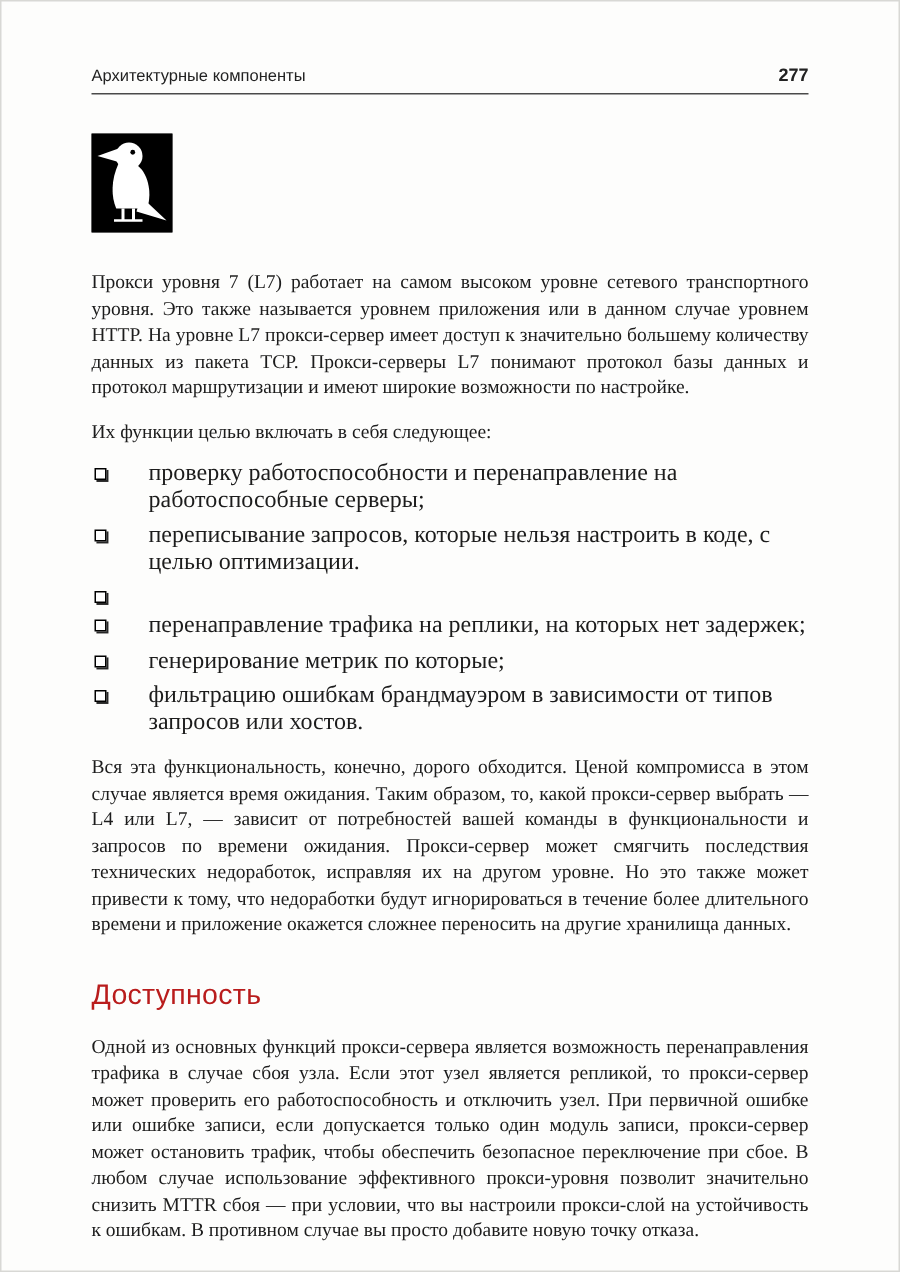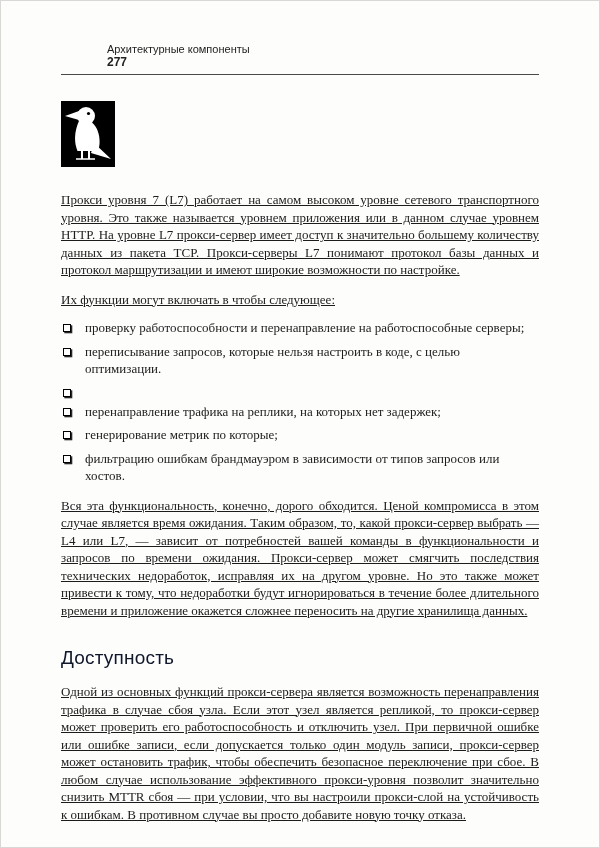--- a/index.html
+++ b/index.html
@@ -14,24 +14,24 @@
     font-family: "Liberation Serif", serif;
     color: #1c1c1c;
     border: 1px solid #d8d8d5;
     overflow: hidden;
   }
   
   .running-head {
     display: flex;
     justify-content: space-between;
     align-items: baseline;
+    gap: 20px;
     font-family: "Liberation Sans", sans-serif;
     font-size: 11px;
     color: #222;
-    flex-direction: column;
   }
   .rh-page { font-weight: bold; font-size: 12px; margin-left: 46px; }
   .rule {
     border: 0;
     border-top: 1px solid #4a4a4a;
     margin: 5px 0 26px 0;
   }
   
   .note {
     display: flex;
@@ -62,53 +62,52 @@
     margin: 0;
     text-align: justify;
     color: #1a1a1a;
   }
   
   p.body {
     font-size: 13px;
     line-height: 17.5px;
     text-align: justify;
     margin: 0 0 11px 0;
-    text-decoration: underline;
   }
   p.body.intro { margin-bottom: 12px; }
   
   ul.bullets {
     list-style: none;
     margin: 2px 0 12px 0;
     padding: 0;
   }
   ul.bullets li {
     display: flex;
     align-items: flex-start;
-    gap: 14px;
-    font-size: 13px;
+    gap: 28px;
+    font-size: 16px;
     line-height: 17.5px;
     margin: 0 0 6px 0;
     padding-left: 2px;
   }
   .sq {
     flex: none;
     width: 6px;
     height: 6px;
     margin-top: 5px;
     border: 1.2px solid #000;
     background: #fff;
     box-shadow: 1.3px 1.3px 0 rgba(0,0,0,0.85);
   }
   
   h2.section {
     font-family: "Liberation Sans", sans-serif;
     font-weight: normal;
     font-size: 19px;
-    color: #0f172a;
+    color: #b91c1c;
     margin: 28px 0 14px 0;
     letter-spacing: 0.2px;
   }
 </style>
 </head>
 <body>
 
 <div class="page">
 
   <header class="running-head">
@@ -130,21 +129,21 @@
           <rect x="27" y="50" width="2" height="8"></rect>
           <path d="M15 58 h10 M24 58 h10" stroke="#fff" stroke-width="1.6" fill="none"></path>
         </g>
         <circle cx="27.5" cy="12.5" r="1.6" fill="#000"></circle>
       </svg>
     </div>
   </section>
 
   <p class="body intro">Прокси уровня 7 (L7) работает на самом высоком уровне сетевого транспортного уровня. Это также называется уровнем приложения или в данном случае уровнем HTTP. На уровне L7 прокси-сервер имеет доступ к значительно большему количеству данных из пакета TCP. Прокси-серверы L7 понимают протокол базы данных и протокол маршрутизации и имеют широкие возможности по настройке.</p>
 
-  <p class="body">Их функции могут включать в чтобы следующее:</p>
+  <p class="body">Их функции целью включать в себя следующее:</p>
 
   <ul class="bullets">
     <li>
       <span class="sq"></span>
       <span>проверку работоспособности и перенаправление на работоспособные серверы;</span>
     </li>
     <li>
       <span class="sq"></span>
       <span>переписывание запросов, которые нельзя настроить в коде, с целью оптимизации.</span>
     </li>

